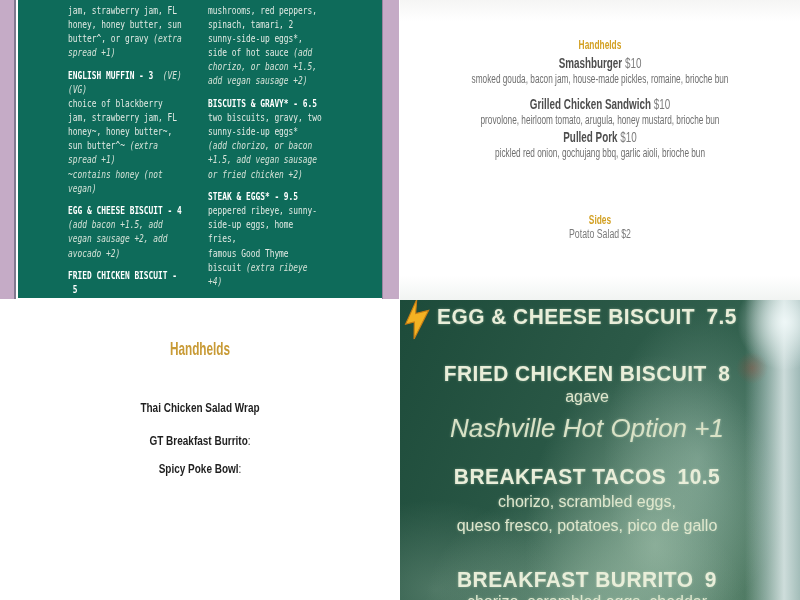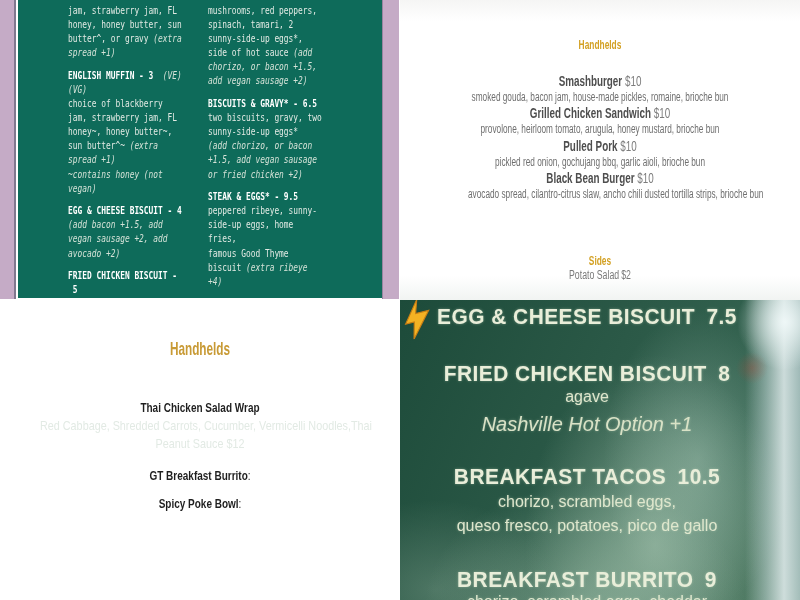--- a/index.html
+++ b/index.html
@@ -24,22 +24,22 @@
   .gcol .mgap{height:8.5px}
   .seg-r{color:#e2eae4}
   .seg-b{font-weight:bold;color:#ffffff}
   .seg-i{font-style:italic;color:#d4e2d7}
 
   
   .qb{left:400px;top:0;width:400px;height:300px;text-align:center;padding-top:37px;
     background:linear-gradient(180deg,#f5f5f4 0,#ffffff 7%,#ffffff 92%,#f1f4f2 100%)}
   .b-head{font-size:13.5px;line-height:15px;font-weight:bold;color:var(--gold,#d3a124);
     transform:scaleX(.62);white-space:nowrap}
-  .b-item{margin-top:1px}
-  .b-item.first{margin-top:21px}
+  .b-item{margin-top:10px}
+  .b-item.first{margin-top:3px}
   .b-item.third{margin-top:2px}
   .b-name-line{font-size:14.5px;line-height:16px;font-weight:bold;color:#4e4e4e;
     transform:scaleX(.68);white-space:nowrap}
   .b-price{font-weight:normal;color:#7c7c7c;margin-left:4px}
   .b-desc{margin-top:2px;font-size:12.5px;line-height:13px;color:#6f6f6f;
     transform:scaleX(.66);white-space:nowrap}
   .b-sides-head{margin-top:52px}
   .b-side-line{font-size:12.5px;line-height:15px;color:#7a7a7a;
     transform:scaleX(.7);white-space:nowrap}
   .b-side-price{margin-left:3px}
@@ -69,21 +69,21 @@
       radial-gradient(ellipse 95px 150px at 298px 160px, rgba(188,218,204,.38) 0, rgba(188,218,204,0) 100%),
       radial-gradient(ellipse 120px 90px at 35px 290px, rgba(150,180,160,.35) 0, rgba(150,180,160,0) 100%),
       linear-gradient(115deg,#1d4b3a 0%,#2b5947 45%,#346350 75%,#477359 100%);
     text-decoration: underline;
   }
   .d-line{position:absolute;left:0;right:26px;text-align:center;white-space:nowrap;
     text-shadow:0 0 3px rgba(222,236,214,.38)}
   .d-caps{font-weight:bold;font-size:22px;letter-spacing:.5px;color:#e9eed9;
     transform:scaleX(.95)}
   .d-sub{font-size:16px;color:#dfe7cd}
-  .d-italic{font-size:20px;font-style:italic;color:#d9e2c6}
+  .d-italic{font-size:26px;font-style:italic;color:#d9e2c6}
   .d-price{margin-left:12px}
   .bolt{position:absolute;left:2px;top:0;width:30px;height:38px;
     transform:rotate(-14deg)}
 </style>
 </head>
 <body>
 
 <div class="canvas">
 
   <section class="q qa">
@@ -106,38 +106,30 @@
     <div class="b-item">
       <div class="b-name-line"><span>Grilled Chicken Sandwich</span><span class="b-price">$10</span></div>
       <div class="b-desc">provolone, heirloom tomato, arugula, honey mustard, brioche bun</div>
     </div>
 
     <div class="b-item third">
       <div class="b-name-line"><span>Pulled Pork</span><span class="b-price">$10</span></div>
       <div class="b-desc">pickled red onion, gochujang bbq, garlic aioli, brioche bun</div>
     </div>
 
-    <div class="b-item">
-      <div class="b-name-line"><span>Black Bean Burger</span><span class="b-price">$10</span></div>
-      <div class="b-desc">avocado spread, cilantro-citrus slaw, ancho chili dusted tortilla strips, brioche bun</div>
-    </div>
 
     <h2 class="b-head b-sides-head">Sides</h2>
     <div class="b-side-line"><span>Potato Salad</span><span class="b-side-price">$2</span></div>
   </section>
 
   <section class="q qc">
     <h2 class="c-head">Handhelds</h2>
 
     <div class="c-item first">
       <div class="c-name"><span>Thai Chicken Salad Wrap</span><span class="c-colon"></span></div>
-      <div class="c-desc">
-          <div class="mline"><span class="seg-r">Red Cabbage, Shredded Carrots, Cucumber, Vermicelli Noodles,Thai</span></div>
-          <div class="mline"><span class="seg-r">Peanut Sauce $12</span></div>
-        </div>
     </div>
 
 
     <div class="c-item">
       <div class="c-name"><span>GT Breakfast Burrito</span><span class="c-colon">:</span></div>
     </div>
 
     <div class="c-item last">
       <div class="c-name"><span>Spicy Poke Bowl</span><span class="c-colon">:</span></div>
     </div>

